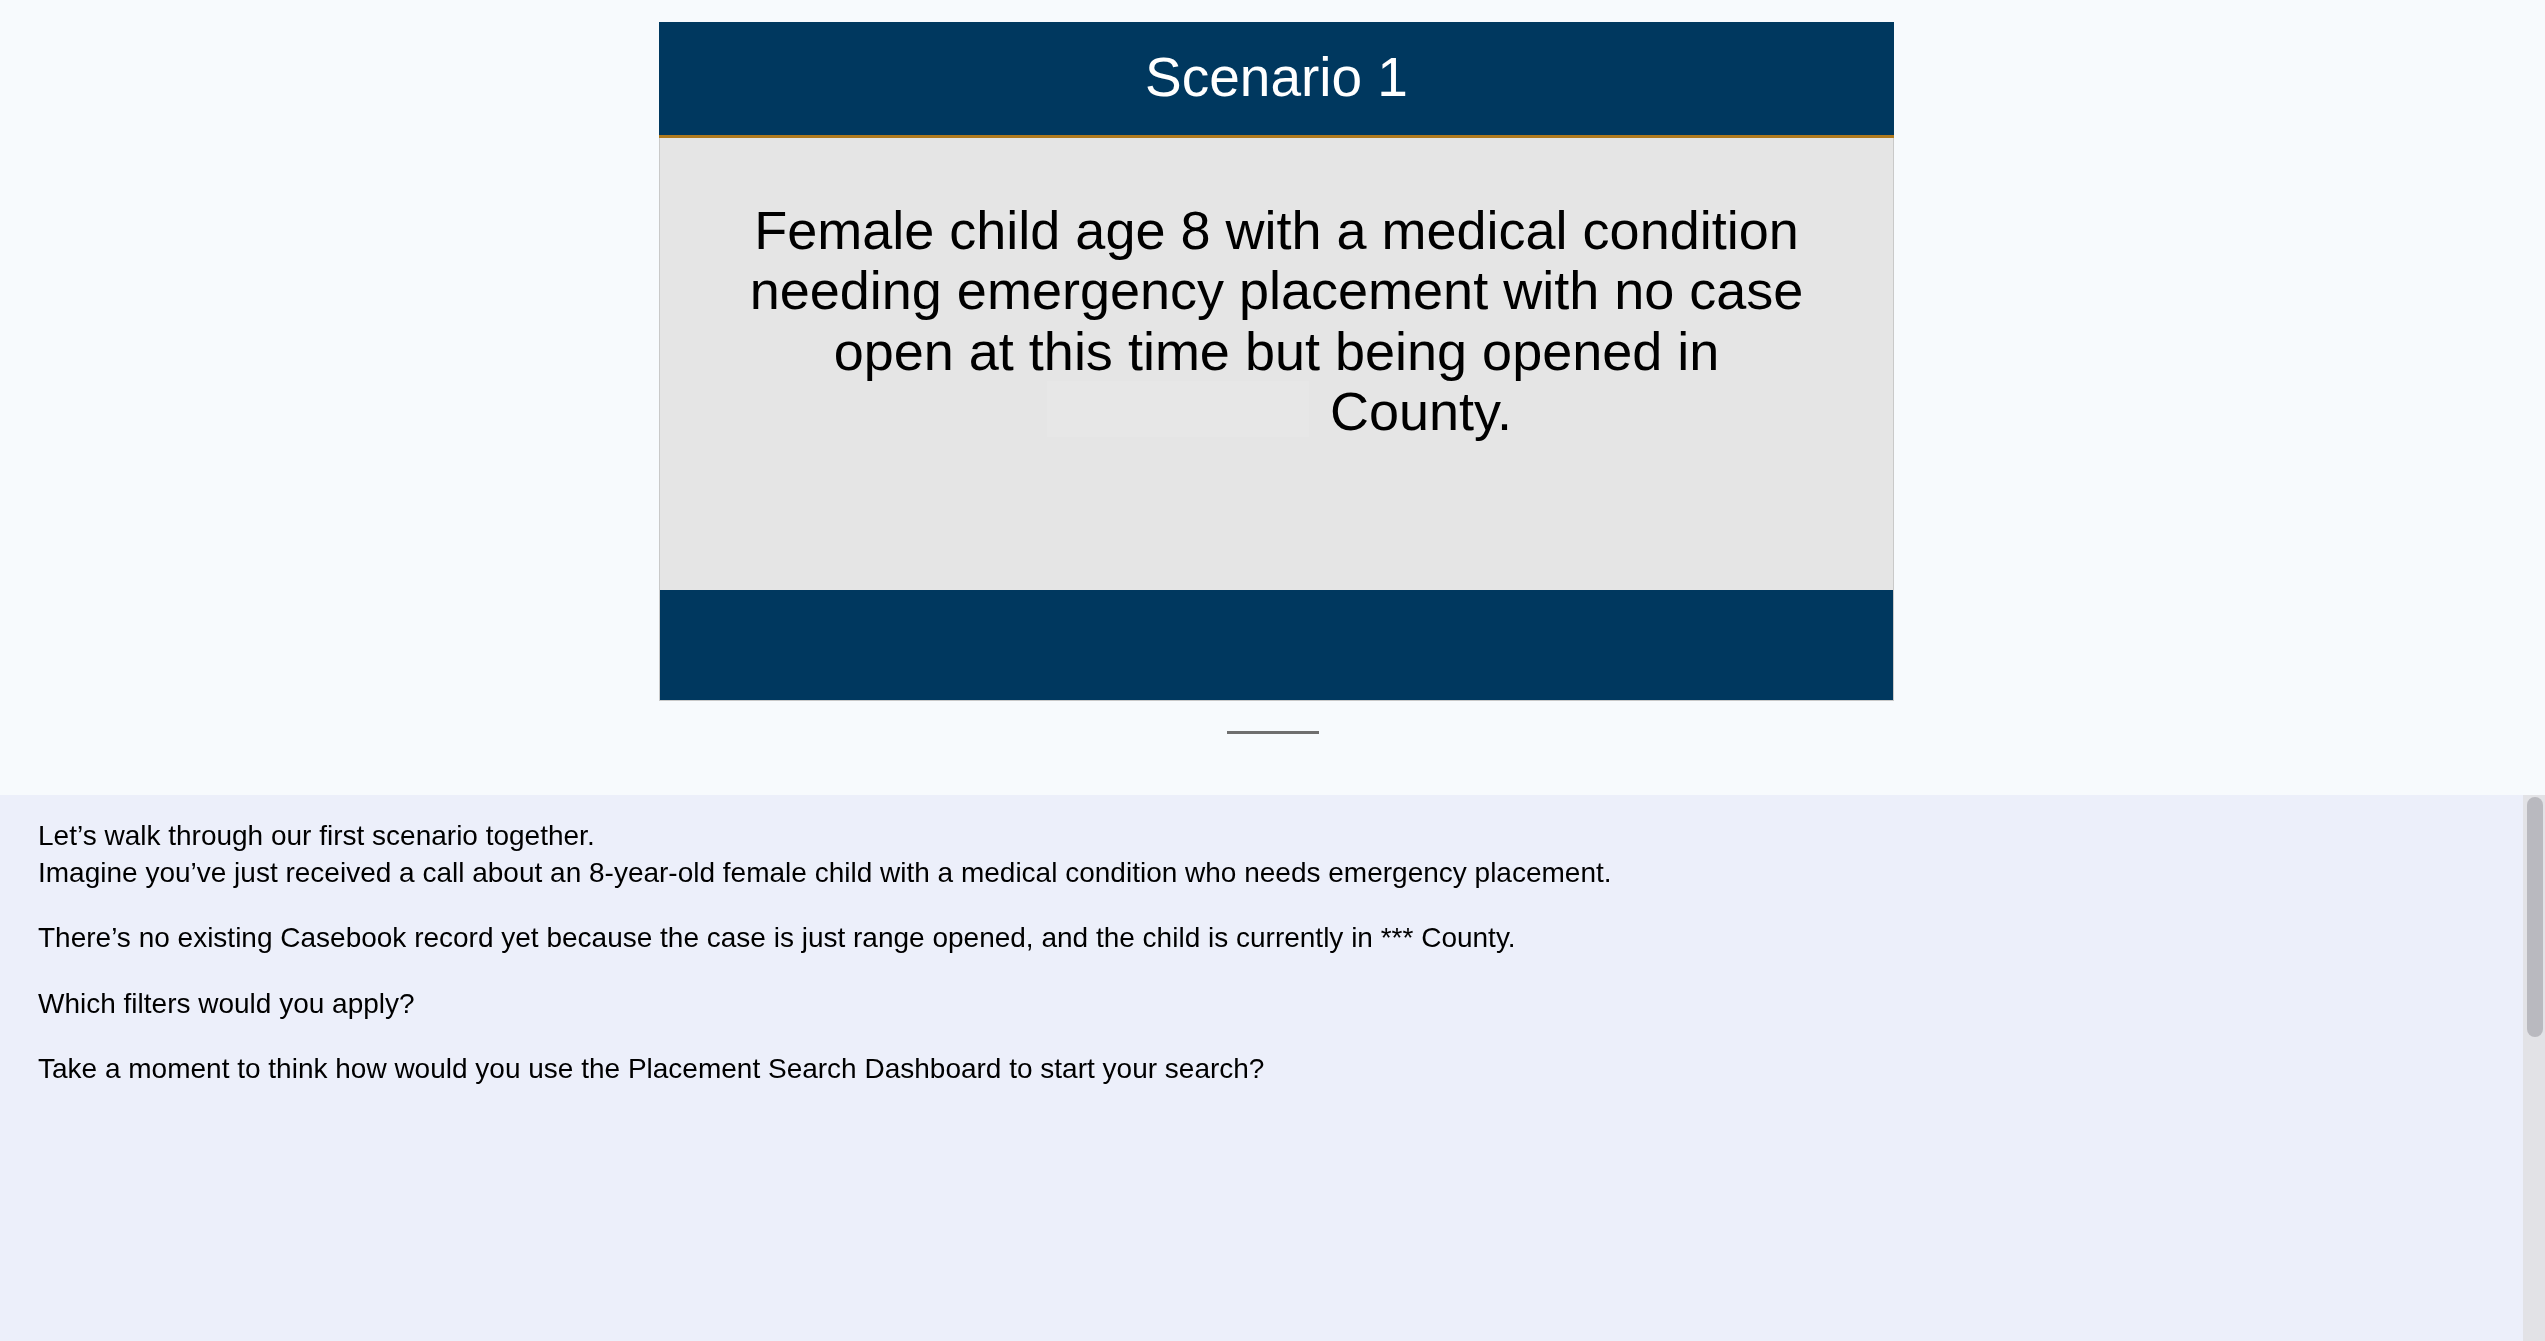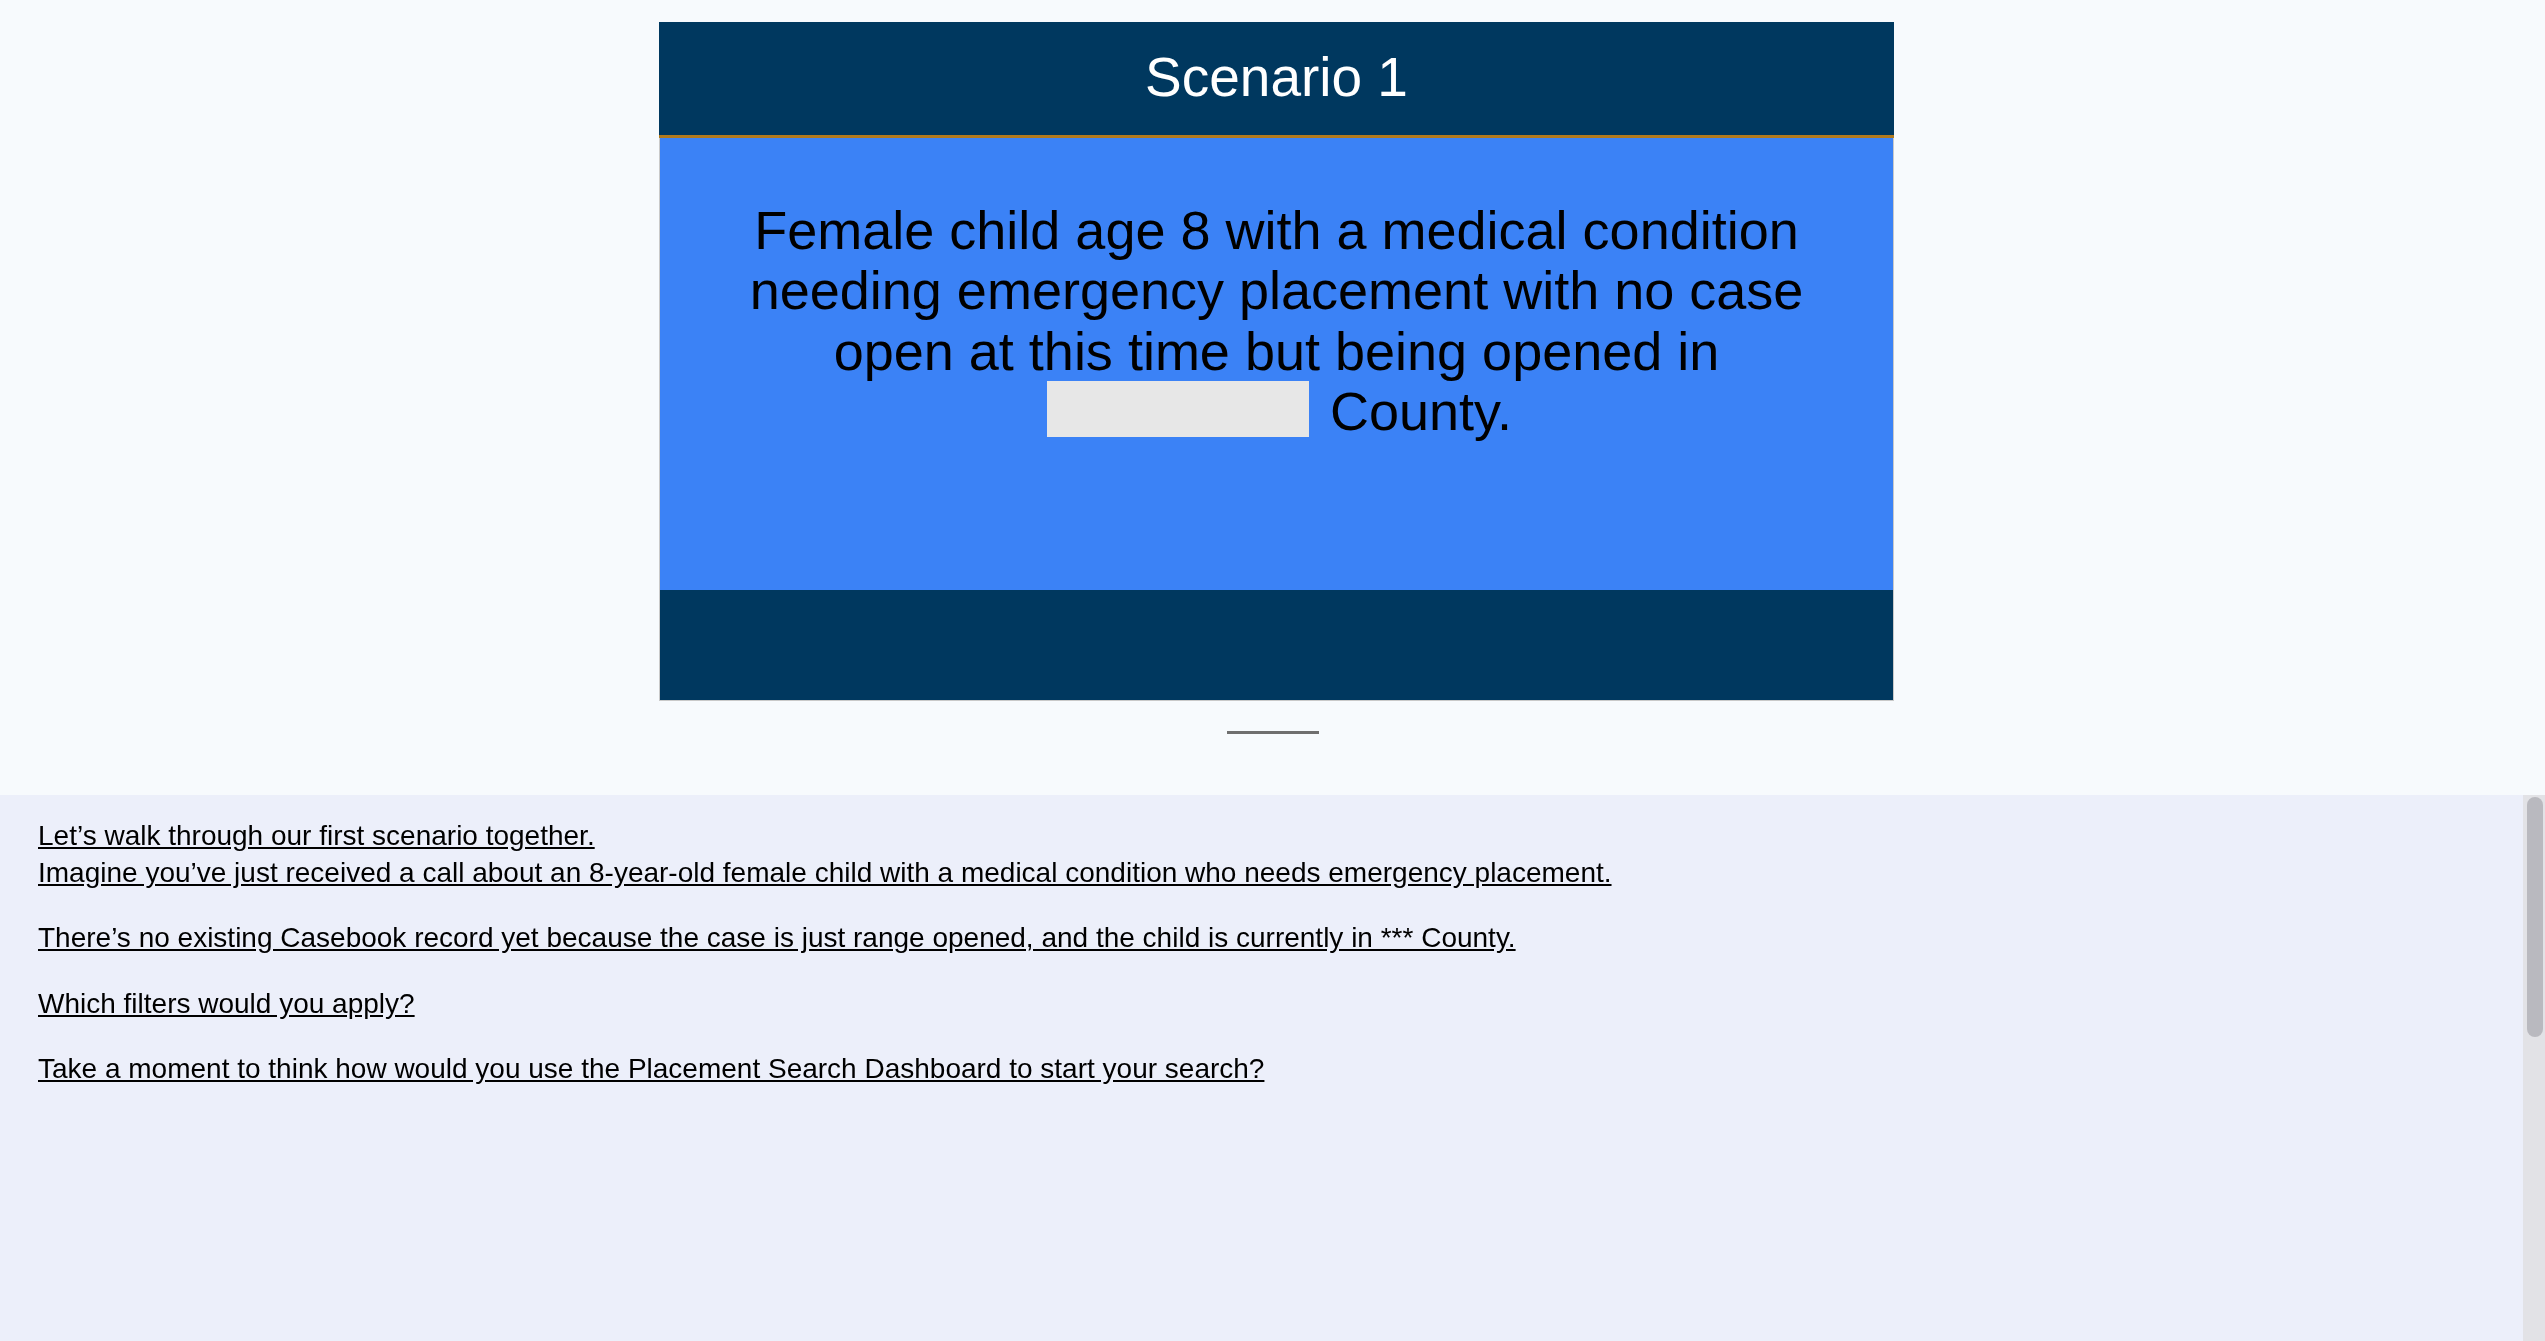--- a/index.html
+++ b/index.html
@@ -31,21 +31,21 @@
   .slide-header {
     background: #00385f;
     color: #ffffff;
     text-align: center;
     font-size: 55px;
     line-height: 1.0;
     padding: 28px 0 30px 0;
     border-bottom: 3px solid #b07a1e;
   }
   .slide-body {
-    background: #3b82f6;
+    background: #e5e5e5;
     border-left: 1px solid #c9c9c9;
     border-right: 1px solid #c9c9c9;
     min-height: 452px;
     box-sizing: border-box;
     display: flex;
     align-items: flex-start;
     justify-content: center;
     padding: 62px 28px 0 28px;
   }
   .slide-text {
@@ -94,21 +94,21 @@
     box-sizing: border-box;
     padding: 22px 40px 20px 38px;
     overflow: hidden;
   }
   .t-block {
     font-size: 28px;
     line-height: 1.33;
     margin: 0 0 28px 0;
   }
   .t-block:last-child { margin-bottom: 0; }
-  .t-line { display: block; text-decoration: underline; }
+  .t-line { display: block; }
 
   
   .scrollbar-track {
     position: absolute;
     top: 0;
     right: 0;
     width: 22px;
     height: 100%;
     background: #e2e2e6;
   }

